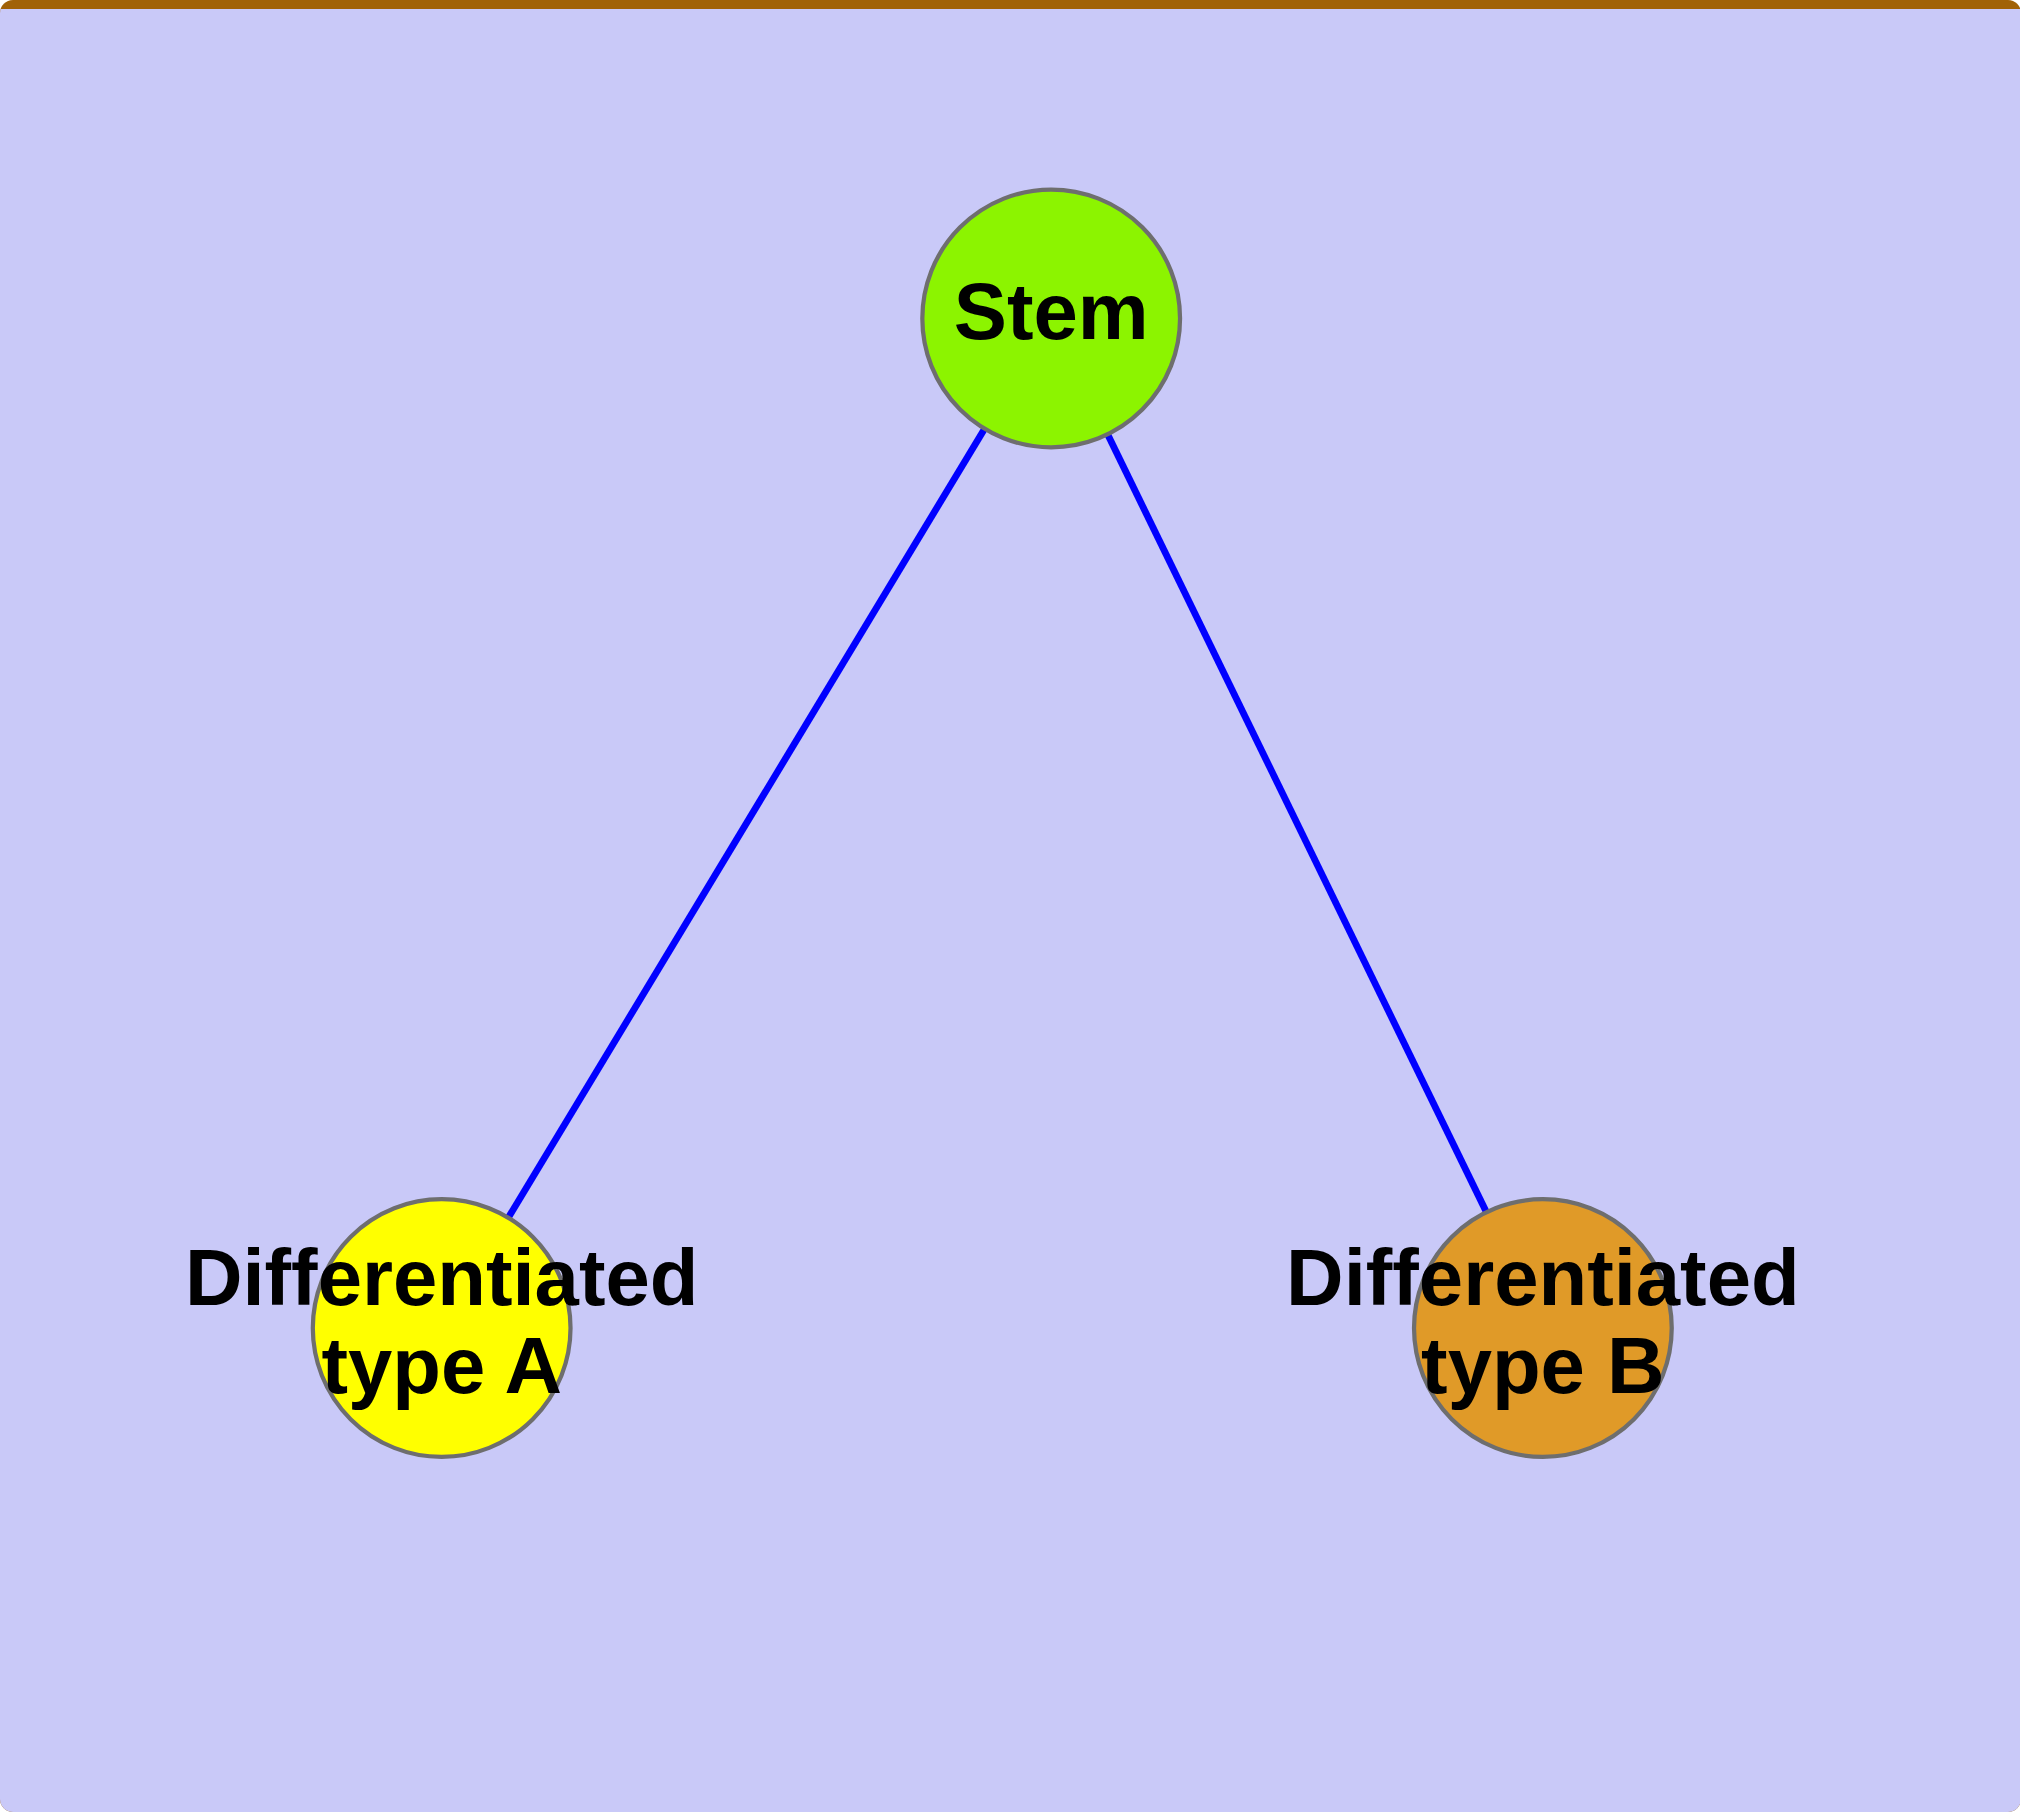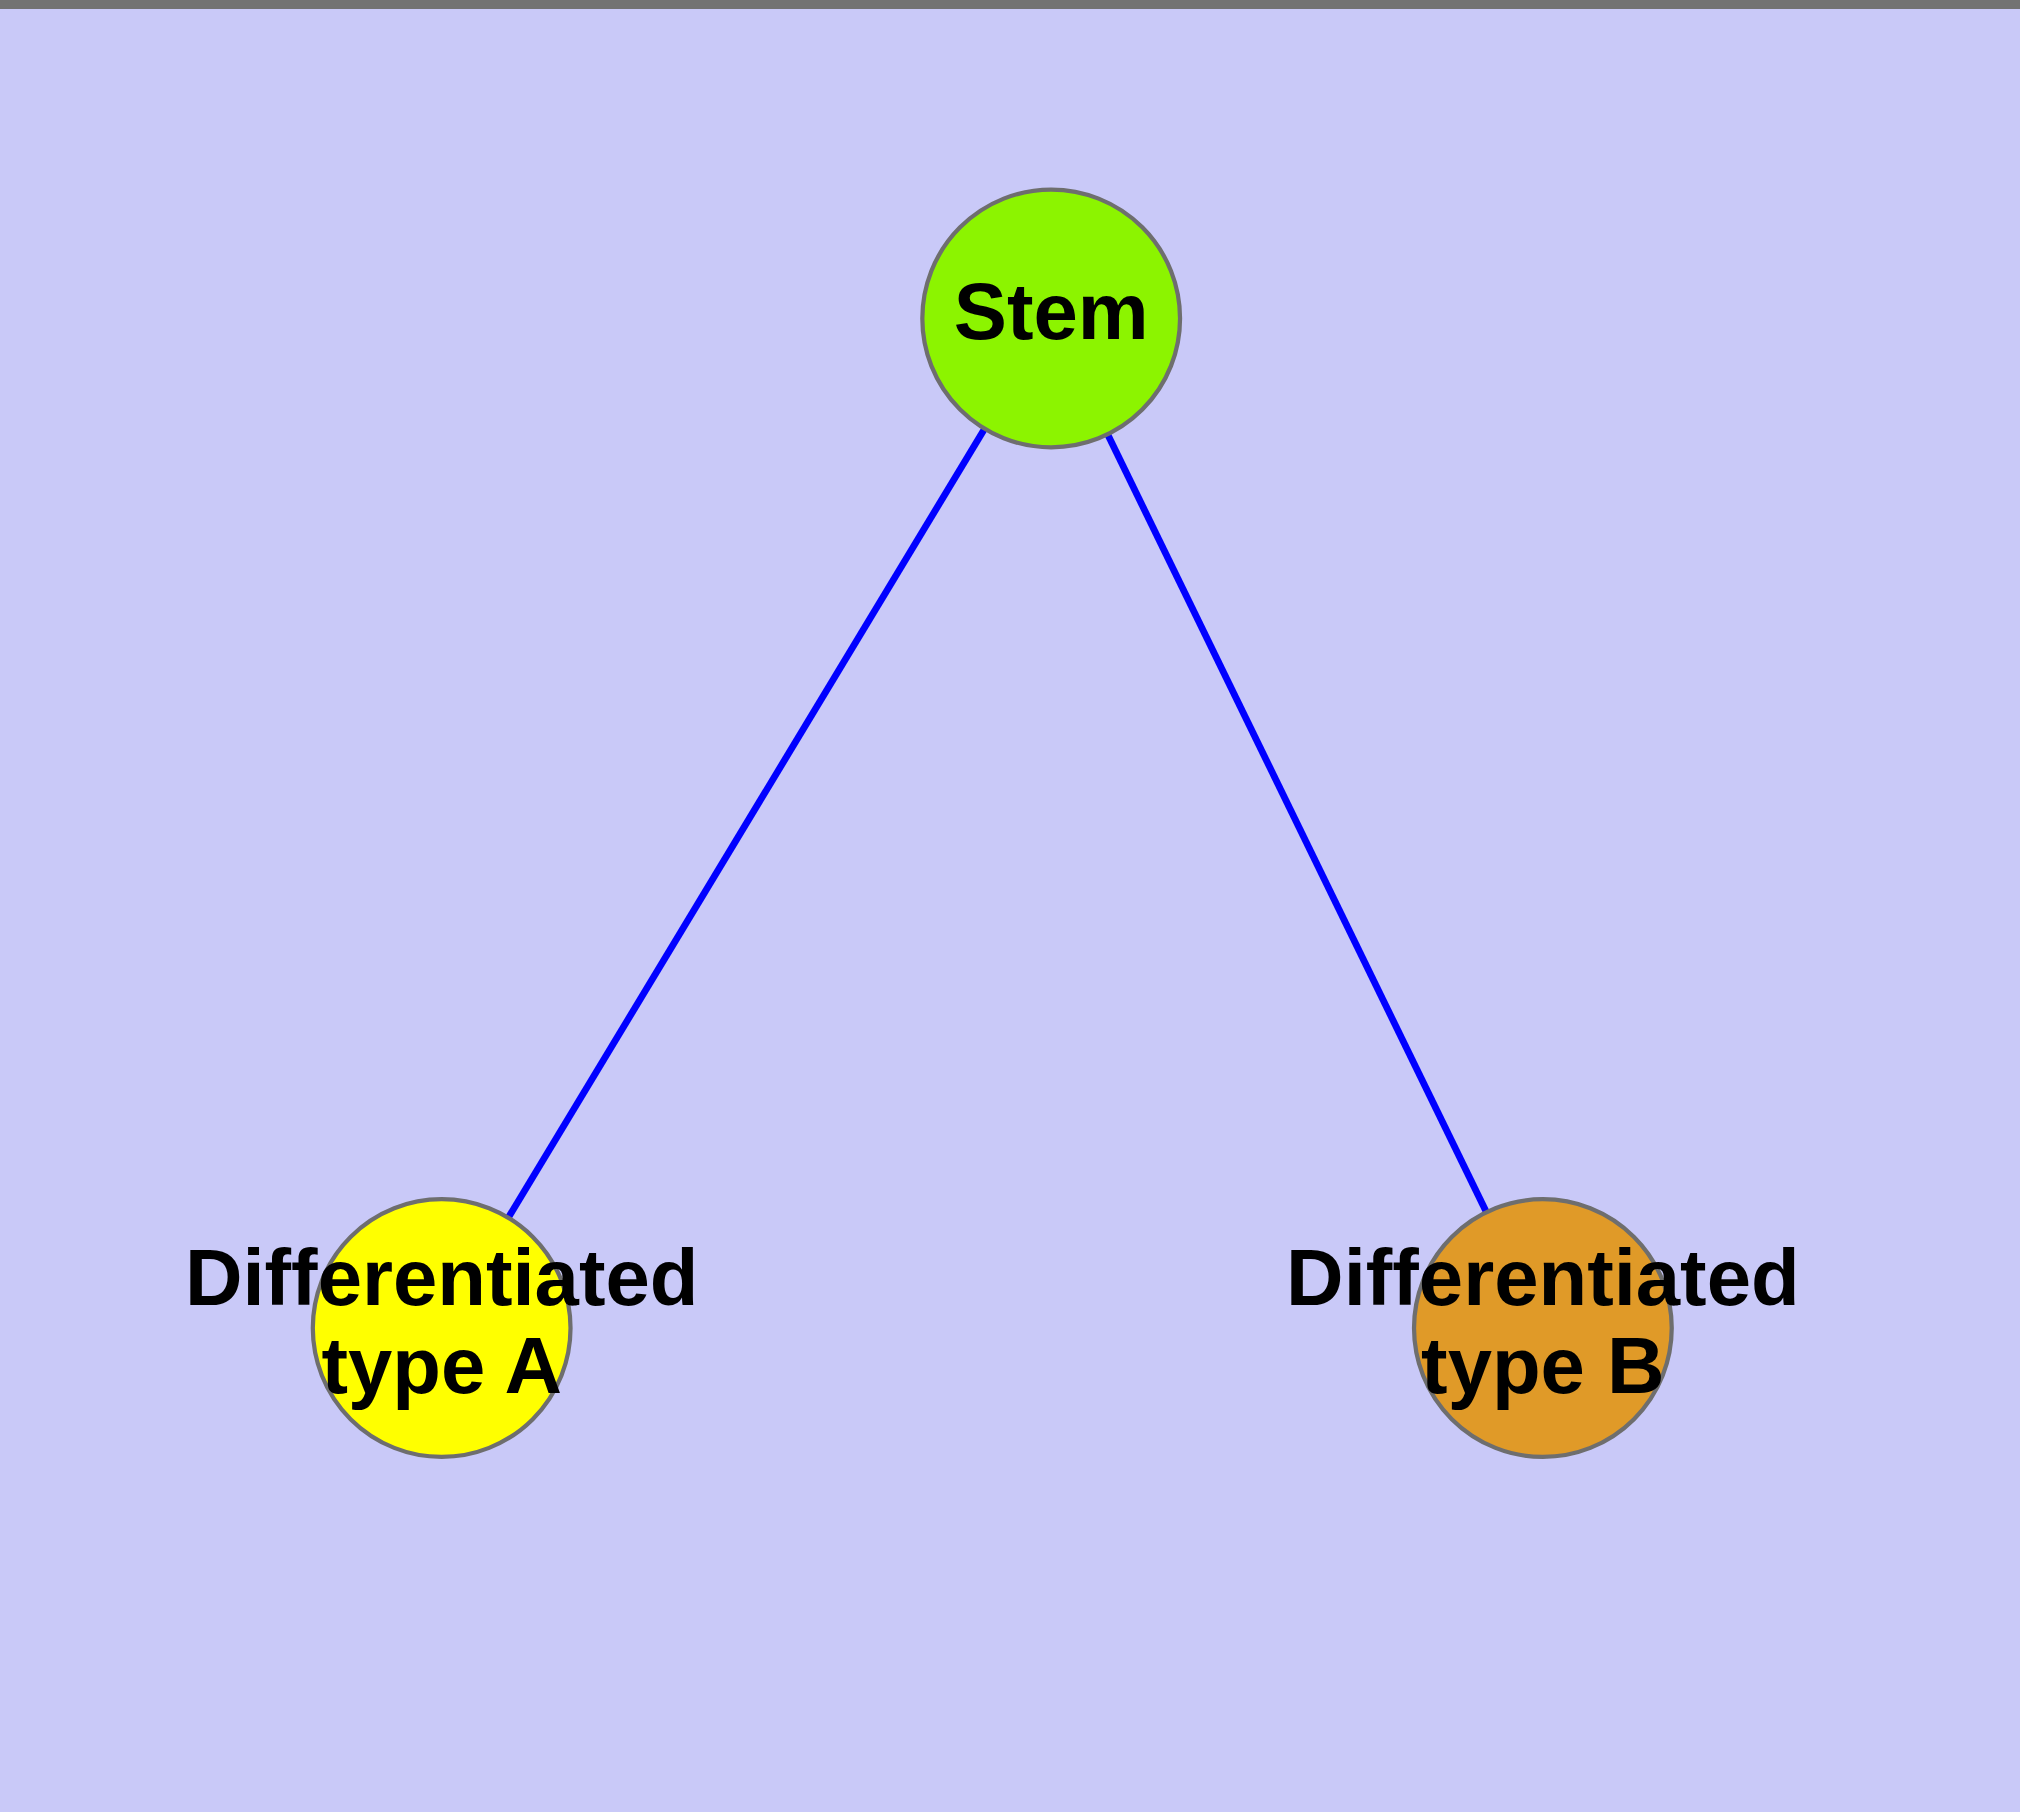--- a/index.html
+++ b/index.html
@@ -48,21 +48,21 @@
     font-size: 94px;
     fill: #000000;
     dominant-baseline: middle;
     text-anchor: middle;
     white-space: pre;
   }
 </style>
 </head>
 <body>
 
-<div id="canvas" style="background: #737373;">
+<div id="canvas" style="background: #a16207; border-radius: 13px;">
   <div id="plot-area" style="background: rgb(201, 201, 248);">
     <svg id="graph-svg" viewBox="0 0 2384 2128" preserveAspectRatio="none">
 
       <g id="edges-layer">
           <line x1="1161.4434507936494" y1="495.1263561957769" x2="599.5565492063506" y2="1425.873643804223" class="edge-line" stroke="#0000ff" stroke-width="8"></line>
           <line x1="1306.5499518436352" y1="501.6568838720166" x2="1753.4500481563648" y2="1419.3431161279834" class="edge-line" stroke="#0000ff" stroke-width="8"></line>
         </g>
       <g id="nodes-layer">
           <circle cx="1240" cy="365" r="152" class="node-circle" fill="#8cf400" stroke="#6e6e6e" stroke-width="5"></circle>
           <circle cx="521" cy="1556" r="152" class="node-circle" fill="#ffff00" stroke="#6e6e6e" stroke-width="5"></circle>

